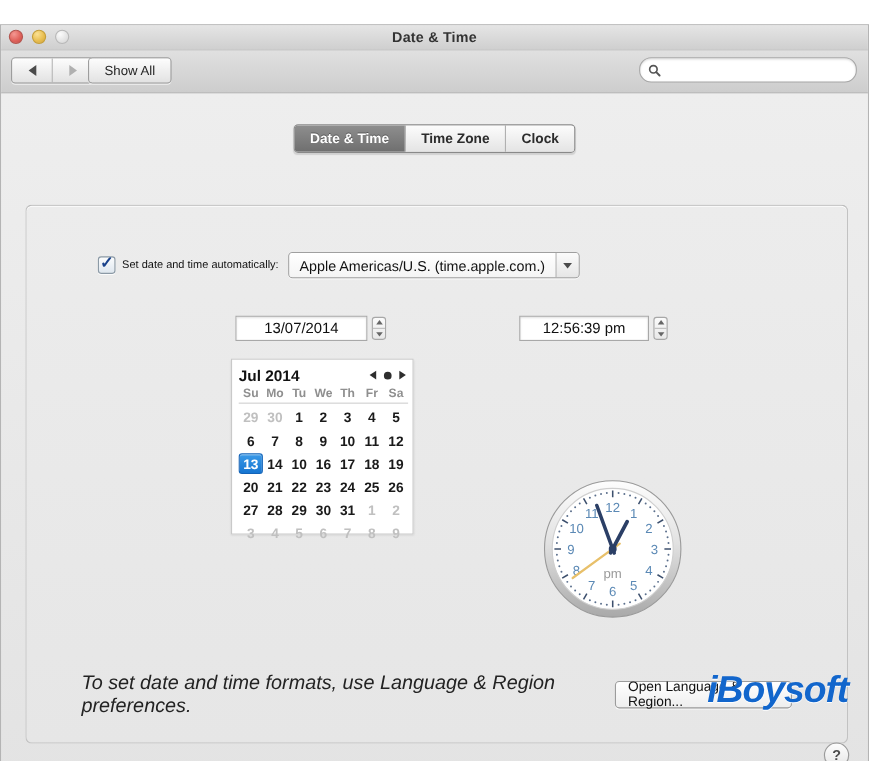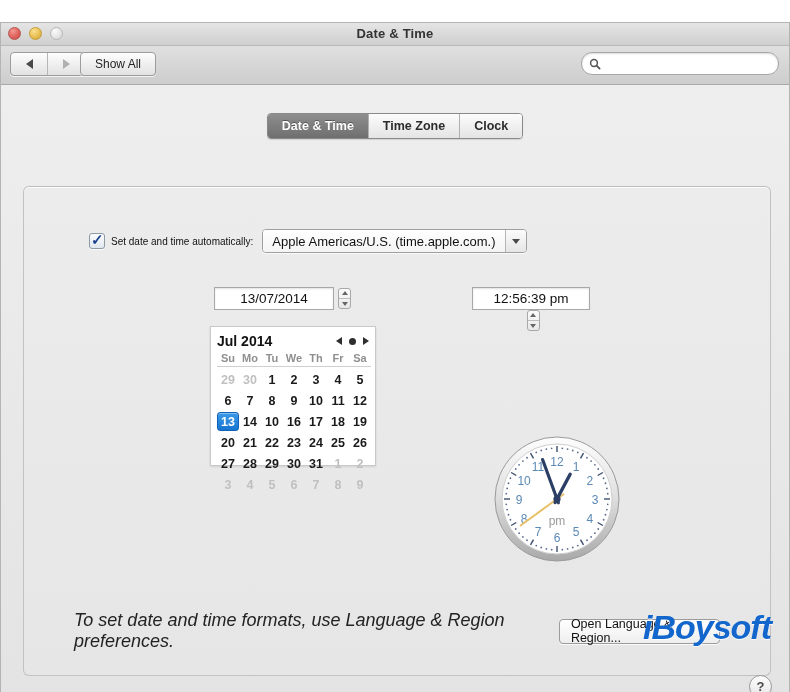--- a/index.html
+++ b/index.html
@@ -272,21 +272,21 @@
     border-top: 5px solid #4b4b4b;
   }
 
   
   .field-wrap {
     position: absolute;
     display: flex;
     align-items: center;
   }
   .field-wrap.datefield { left: 190px; top: 100px; }
-  .field-wrap.timefield { left: 448px; top: 100px; flex-direction: column; }
+  .field-wrap.timefield { left: 448px; top: 100px; }
   .textfield {
     height: 21px;
     border: 1px solid #a8a8a8;
     background: #ffffff;
     box-shadow: inset 0 1px 2px rgba(0,0,0,0.12);
     display: flex;
     align-items: center;
     justify-content: center;
     font-size: 13.5px;
     color: #101010;
@@ -322,21 +322,21 @@
     height: 1px;
     background: #bcbcbc;
   }
 
   
   .calendar {
     position: absolute;
     left: 186px;
     top: 139px;
     width: 166px;
-    height: 140px;
+    height: 160px;
     background: #ffffff;
     border: 1px solid #c9c9c9;
     box-shadow: 0 1px 2px rgba(0,0,0,0.10);
     box-sizing: border-box;
     padding: 3px 4px 0 6px;
   }
   .cal-header {
     display: flex;
     align-items: center;
     justify-content: space-between;

